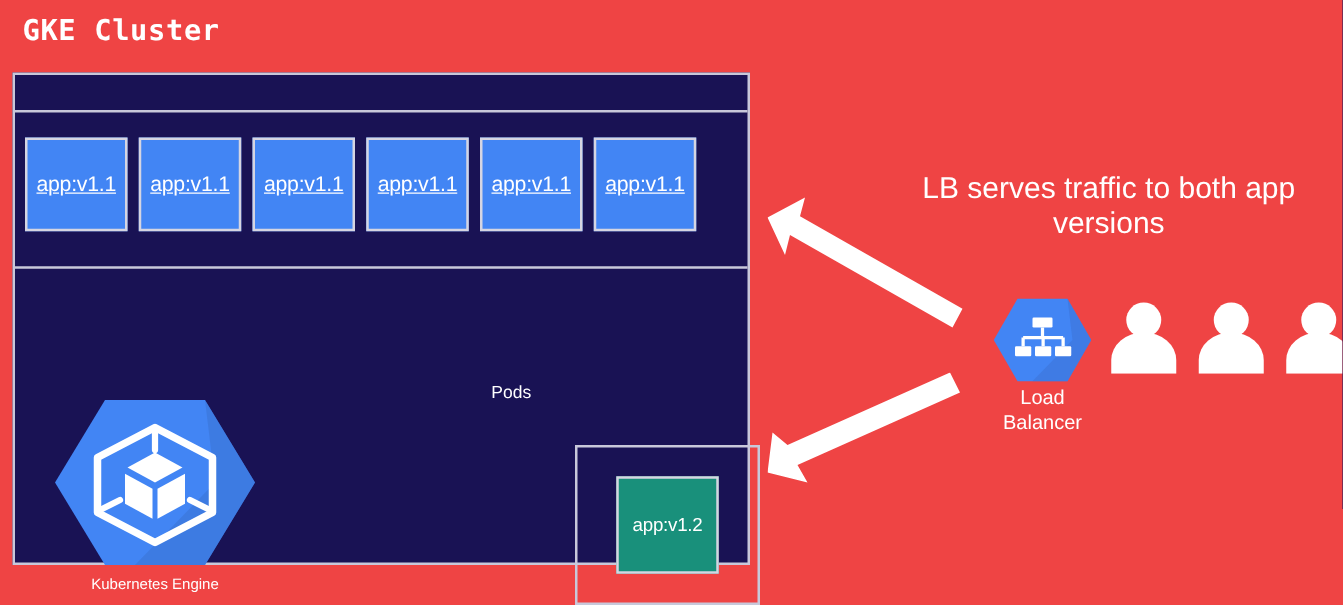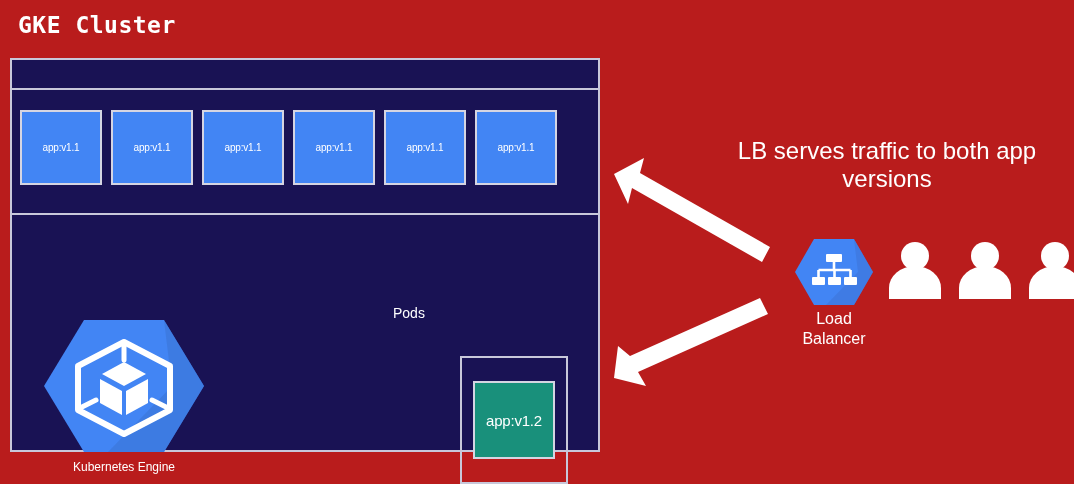--- a/index.html
+++ b/index.html
@@ -4,21 +4,21 @@
 <style>
   html, body {
     margin: 0;
     padding: 0;
     background: #231a5e;
   }
   #canvas {
     position: relative;
     width: 1074px;
     height: 484px;
-    background: #b91c1c;
+    background: #ef4444;
     overflow: hidden;
     font-family: "Liberation Sans", sans-serif;
   }
 
   
   #cluster-title {
     position: absolute;
     left: 18px;
     top: 12px;
     font-family: "DejaVu Sans Mono", "Liberation Mono", monospace;
@@ -61,22 +61,23 @@
   .pod {
     width: 82px;
     height: 75px;
     background: #4285f4;
     border: 2px solid #d5d5e2;
     box-sizing: border-box;
     display: flex;
     align-items: center;
     justify-content: center;
     color: #ffffff;
-    font-size: 10px;
+    font-size: 17px;
     letter-spacing: -0.2px;
+    text-decoration: underline;
   }
   #pods-divider {
     position: absolute;
     left: 0;
     top: 153px;
     width: 100%;
     height: 0;
     border-top: 2px solid #c8c8da;
   }
   #pods-label {
@@ -105,21 +106,21 @@
     margin-top: 4px;
     font-size: 12px;
     color: #ffffff;
   }
 
   
   #green-pod-container {
     position: absolute;
     left: 448px;
     top: 296px;
-    width: 108px;
+    width: 148px;
     height: 128px;
     border: 2px solid #c8c8da;
     box-sizing: border-box;
     display: flex;
     align-items: center;
     justify-content: center;
   }
   #green-pod {
     width: 82px;
     height: 78px;

